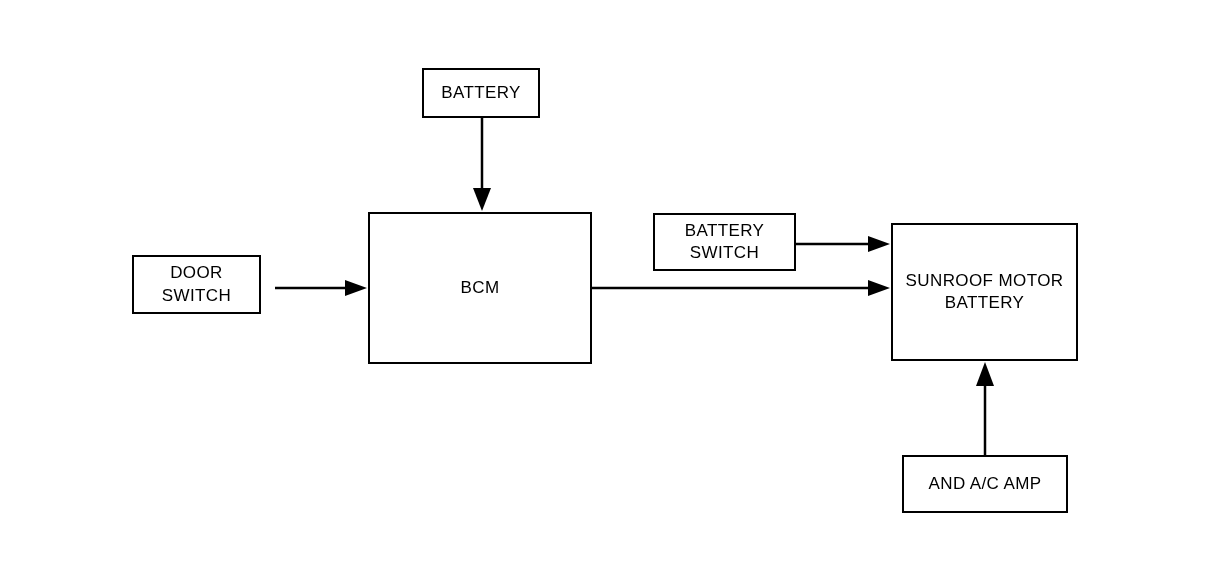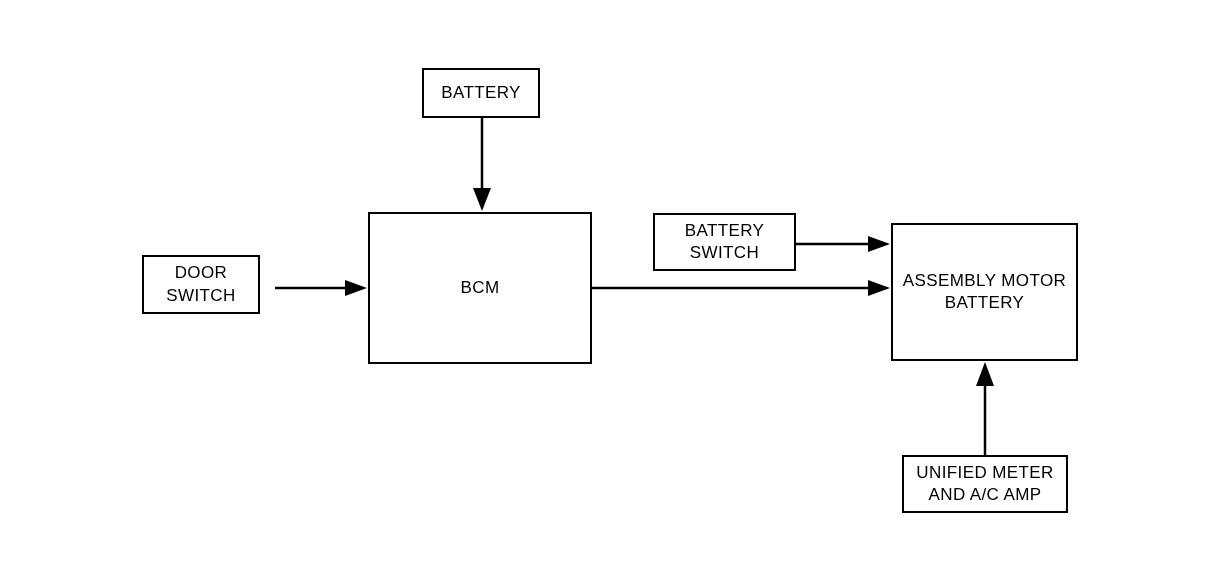--- a/index.html
+++ b/index.html
@@ -33,21 +33,21 @@
     justify-content: center;
     text-align: right;
     color: #000000;
     font-size: 17px;
     line-height: 1.3;
     letter-spacing: 0.4px;
   }
   .node span { display: block; }
 
   .node-battery        { left: 422px; top: 68px;  width: 118px; height: 50px;  }
-  .node-door-switch    { left: 142px; top: 255px; width: 118px; height: 59px;  }
+  .node-door-switch    { left: 132px; top: 255px; width: 129px; height: 59px;  }
   .node-bcm            { left: 368px; top: 212px; width: 224px; height: 152px; }
   .node-sunroof-switch { left: 653px; top: 213px; width: 143px; height: 58px;  }
   .node-sunroof-motor  { left: 891px; top: 223px; width: 187px; height: 138px; }
   .node-unified-meter  { left: 902px; top: 455px; width: 166px; height: 58px;  }
 </style>
 </head>
 <body>
 
 <div class="canvas">
 
@@ -91,22 +91,21 @@
   <div class="node node-bcm">
     <span>BCM</span>
   </div>
 
   <div class="node node-sunroof-switch">
     <span>BATTERY</span>
     <span>SWITCH</span>
   </div>
 
   <div class="node node-sunroof-motor">
-    <span>ASSEMBLY MOTOR</span>
+    <span>SUNROOF MOTOR</span>
     <span>BATTERY</span>
   </div>
 
   <div class="node node-unified-meter">
-    <span>UNIFIED METER</span>
     <span>AND A/C AMP</span>
   </div>
 
 </div>
 
 </body></html>

